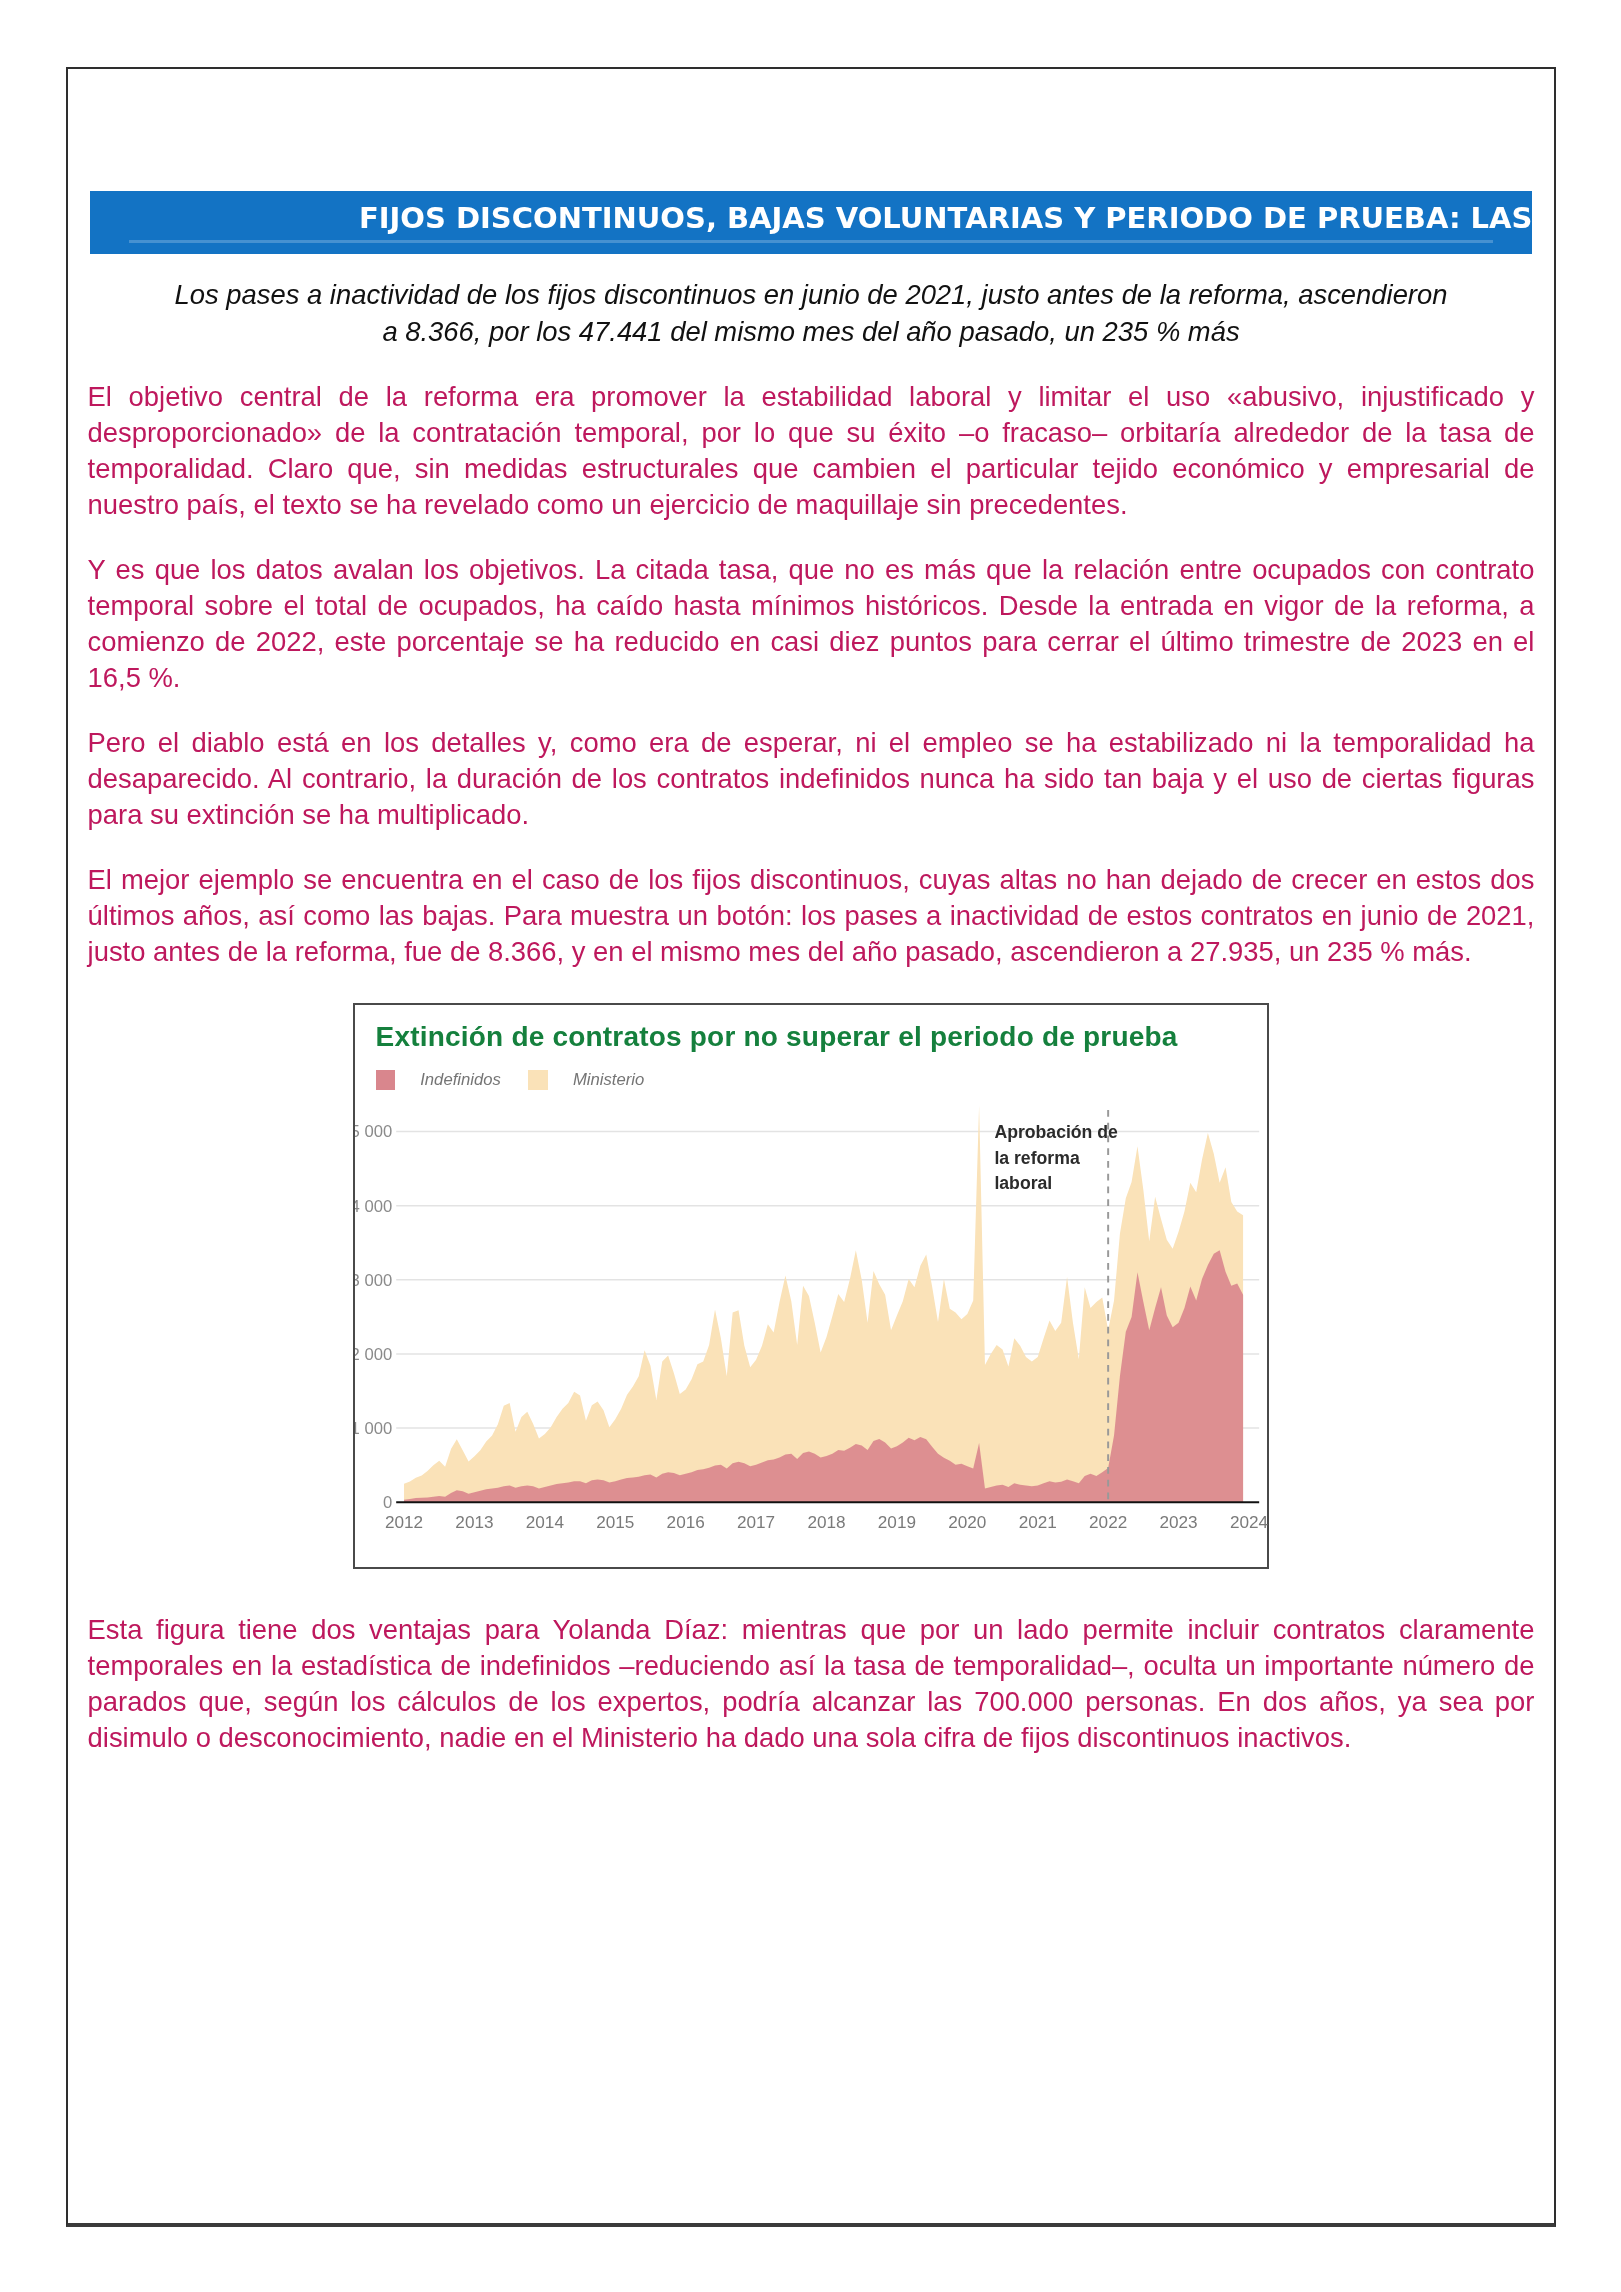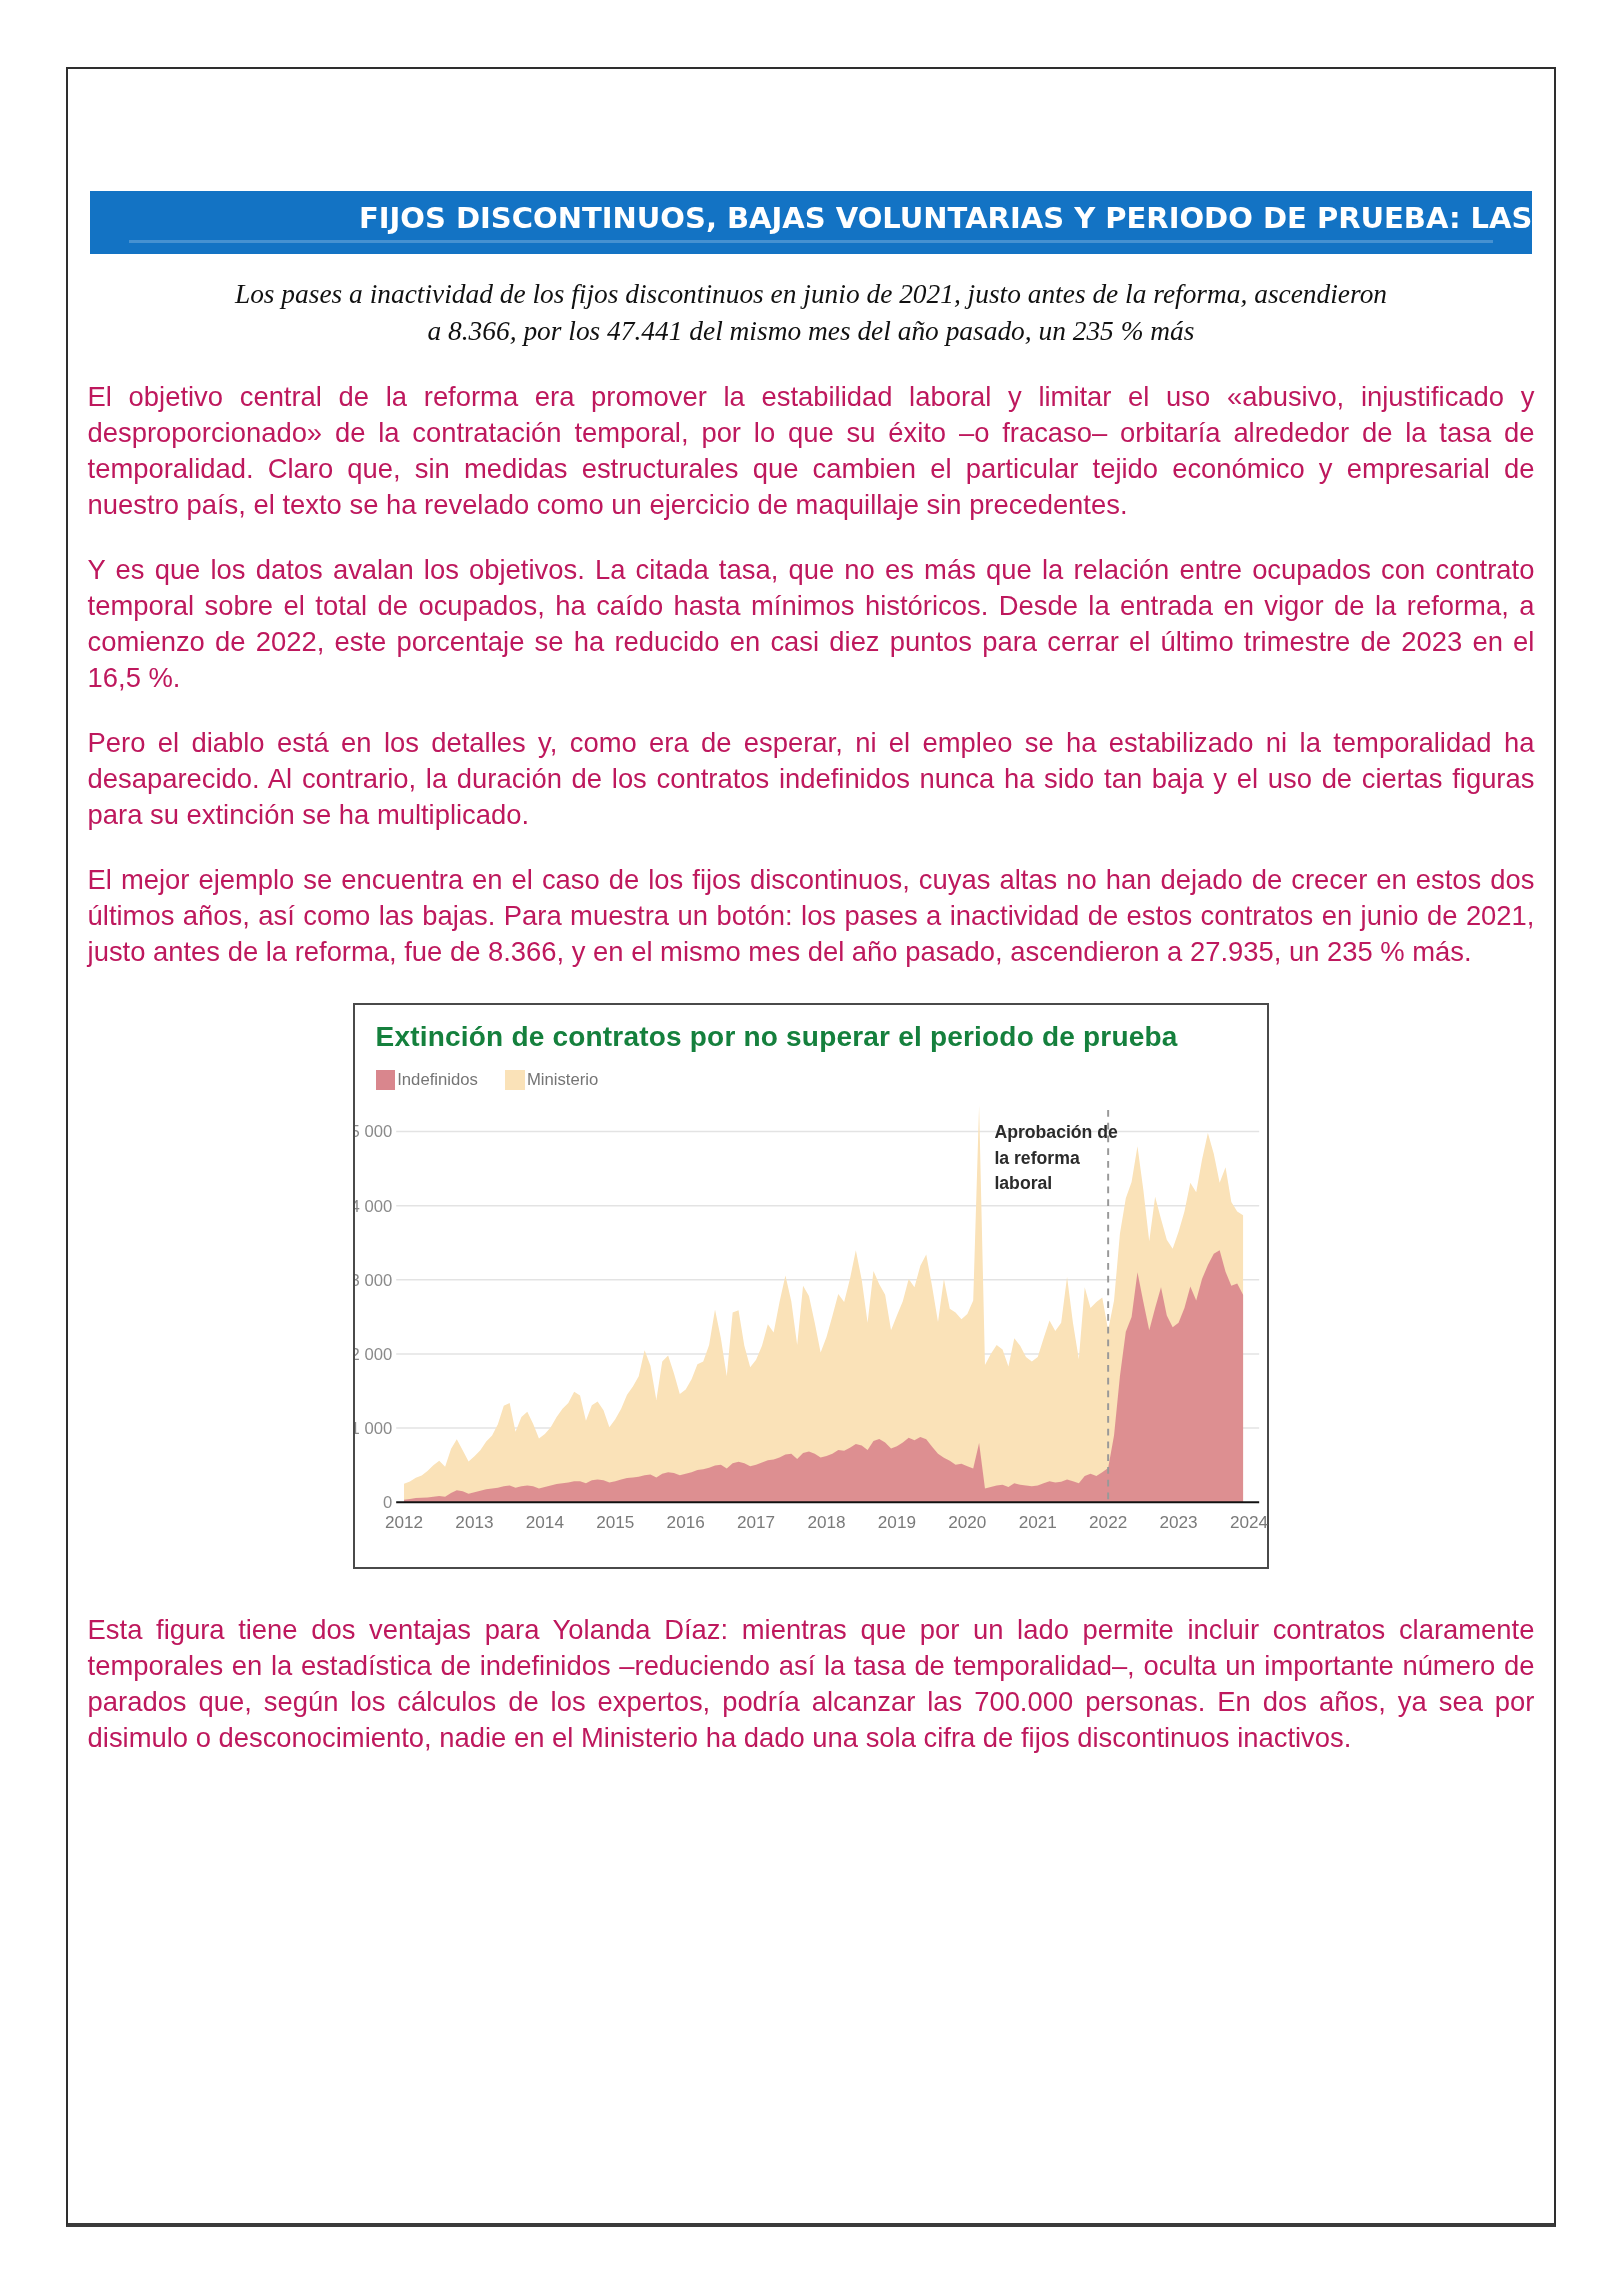--- a/index.html
+++ b/index.html
@@ -16,42 +16,42 @@
   .headline{
     margin:122px 5.9px 0 5.9px;
     background:#1373C4;color:#ffffff;
     font-family:"DejaVu Sans",sans-serif;font-weight:bold;
     font-size:29px;line-height:39px;text-align:right;
     padding:7.8px 0 9.8px 0;
   }
   .headline .seam{height:2.9px;background:rgba(255,255,255,0.22);margin:2px 39px;}
   .subtitle{
     margin-top:21.6px;text-align:center;
-    font-family:Liberation Serif, serif;font-style:italic;
+    font-family:Liberation Sans, sans-serif;font-style:italic;
     font-size:27.4px;line-height:37px;color:#111;
   }
   p.body{
     margin:29px 3.9px 0 3.9px;
     font-size:27.4px;line-height:36px;text-align:justify;color:#be185d;
     font-family:"Liberation Sans",sans-serif;
   }
   .chart-card{
     margin:33px auto 0 auto;width:916px;height:566px;position:relative;
     border:2px solid #4a4a4a;box-sizing:border-box;background:#fff;
   }
   .chart-title{
     position:absolute;left:20.6px;top:15.7px;margin:0;
     font-size:28px;font-weight:bold;color:#15803d;
     font-family:"Liberation Sans",sans-serif;letter-spacing:0.2px;
   }
   .chart-legend{
     position:absolute;left:20.6px;top:65px;display:flex;gap:27.4px;align-items:center;
     font-size:16.7px;color:#757575;
   }
-  .chart-legend .item{display:flex;align-items:center;gap:2px;}
+  .chart-legend .item{display:flex;align-items:center;gap:25px;font-style:italic;}
   .chart-legend .swatch{width:19.6px;height:19.6px;display:inline-block;}
   .chart-svg{position:absolute;left:0;top:0;width:913px;height:562px;}
 </style>
 </head>
 <body>
 
 <div class="page">
 
   <div class="headline" style="background: rgb(19, 115, 196); color: rgb(255, 255, 255);">
     <div>FIJOS DISCONTINUOS, BAJAS VOLUNTARIAS Y PERIODO DE PRUEBA: LAS</div>

